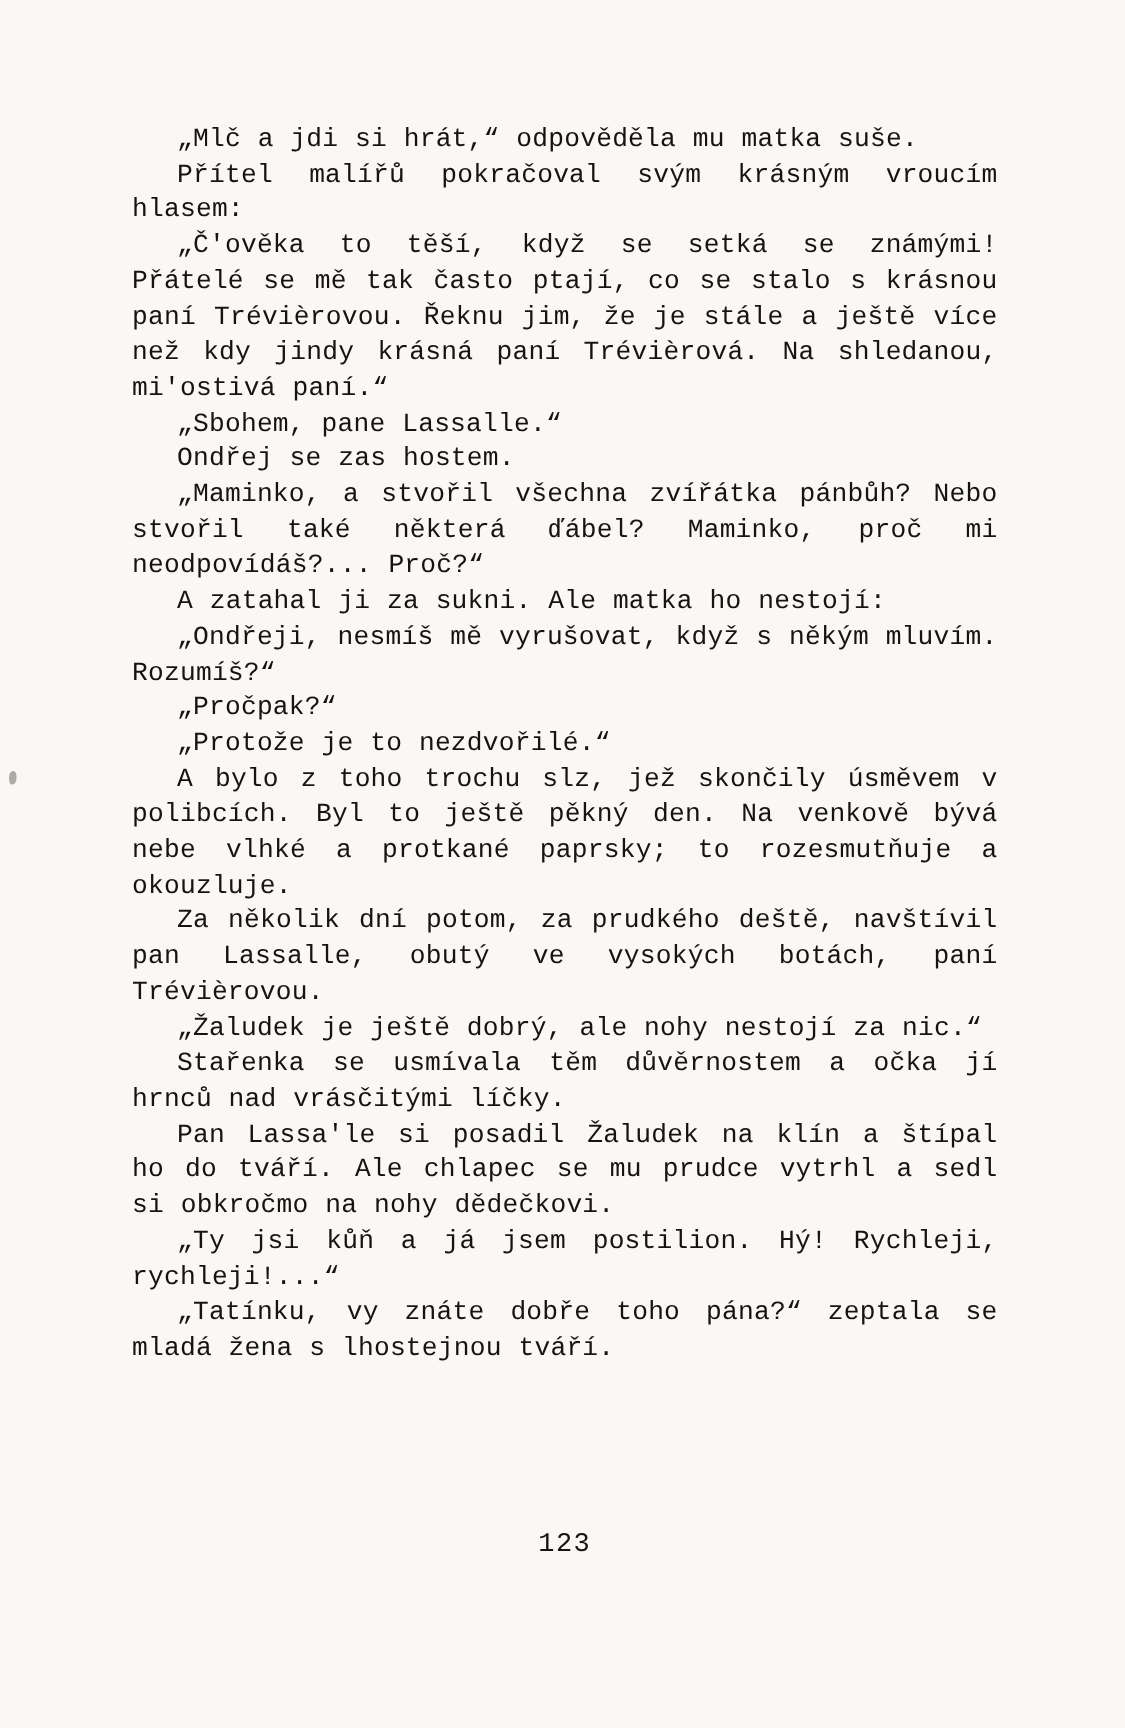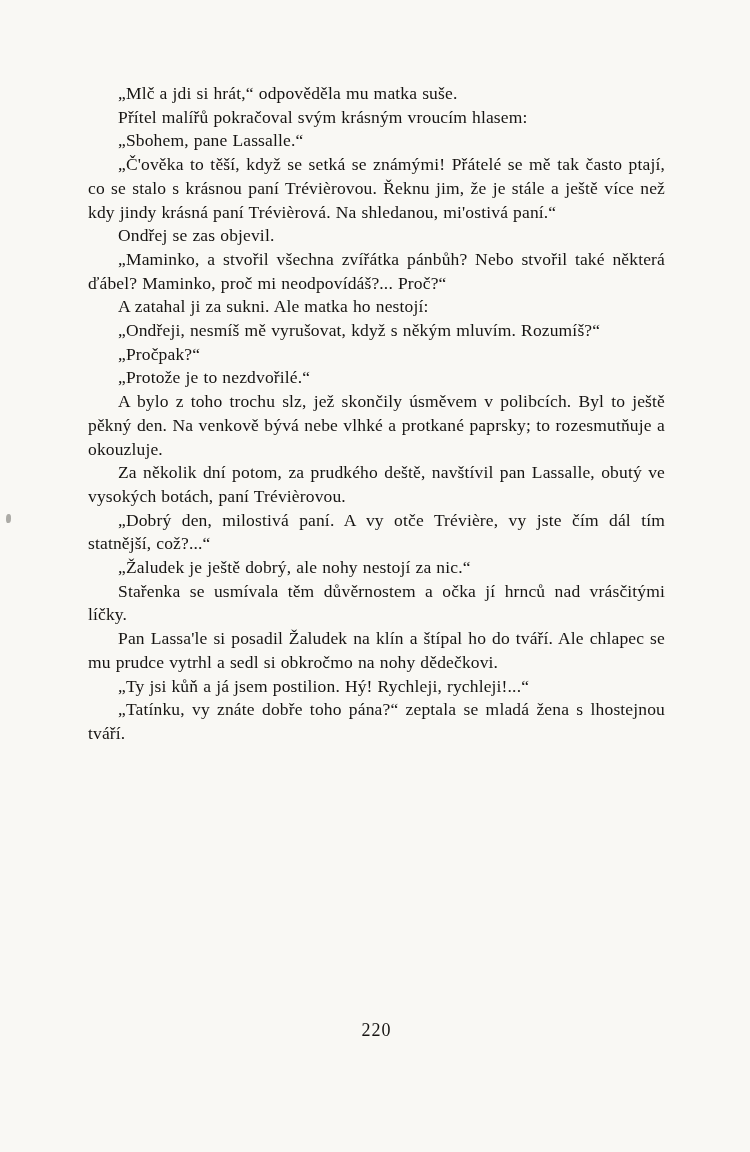--- a/index.html
+++ b/index.html
@@ -14,20 +14,21 @@
     color: #161412;
     overflow: hidden;
   }
   .page {
     position: relative;
     width: 750px;
     height: 1152px;
     box-sizing: border-box;
     padding: 82px 85px 0 88px;
     background: #f9f8f4;
+    font-family: Liberation Mono, monospace;
   }
   .text-block {
     width: 577px;
   }
   .para {
     margin: 0;
     text-indent: 30px;
     text-align: justify;
     font-size: 17.5px;
     line-height: 23.7px;
@@ -55,31 +56,30 @@
   }
 </style>
 </head>
 <body>
 
 <div class="page">
   <div class="scan-speck"></div>
   <div class="text-block">
       <p class="para">„Mlč a jdi si hrát,“ odpověděla mu matka suše.</p>
       <p class="para">Přítel malířů pokračoval svým krásným vroucím hlasem:</p>
+      <p class="para">„Č'ověka to těší, když se setká se známými! Přátelé se mě tak často ptají, co se stalo s krásnou paní Trévièrovou. Řeknu jim, že je stále a ještě více než kdy jindy krásná paní Trévièrová. Na shledanou, mi'ostivá paní.“</p>
       <p class="para">„Sbohem, pane Lassalle.“</p>
-      <p class="para">„Č'ověka to těší, když se setká se známými! Přátelé se mě tak často ptají, co se stalo s krásnou paní Trévièrovou. Řeknu jim, že je stále a ještě více než kdy jindy krásná paní Trévièrová. Na shledanou, mi'ostivá paní.“</p>
-      <p class="para">Ondřej se zas objevil.</p>
+      <p class="para">Ondřej se zas hostem.</p>
       <p class="para">„Maminko, a stvořil všechna zvířátka pánbůh? Nebo stvořil také některá ďábel? Maminko, proč mi neodpovídáš?... Proč?“</p>
       <p class="para">A zatahal ji za sukni. Ale matka ho nestojí:</p>
       <p class="para">„Ondřeji, nesmíš mě vyrušovat, když s někým mluvím. Rozumíš?“</p>
       <p class="para">„Pročpak?“</p>
       <p class="para">„Protože je to nezdvořilé.“</p>
       <p class="para">A bylo z toho trochu slz, jež skončily úsměvem v polibcích. Byl to ještě pěkný den. Na venkově bývá nebe vlhké a protkané paprsky; to rozesmutňuje a okouzluje.</p>
       <p class="para">Za několik dní potom, za prudkého deště, navštívil pan Lassalle, obutý ve vysokých botách, paní Trévièrovou.</p>
-      <p class="para">„Dobrý den, milostivá paní. A vy otče Trévière, vy jste čím dál tím statnější, což?...“</p>
       <p class="para">„Žaludek je ještě dobrý, ale nohy nestojí za nic.“</p>
       <p class="para">Stařenka se usmívala těm důvěrnostem a očka jí hrnců nad vrásčitými líčky.</p>
       <p class="para">Pan Lassa'le si posadil Žaludek na klín a štípal ho do tváří. Ale chlapec se mu prudce vytrhl a sedl si obkročmo na nohy dědečkovi.</p>
       <p class="para">„Ty jsi kůň a já jsem postilion. Hý! Rychleji, rychleji!...“</p>
       <p class="para">„Tatínku, vy znáte dobře toho pána?“ zeptala se mladá žena s lhostejnou tváří.</p>
     </div>
-  <div class="page-number">220</div>
+  <div class="page-number">123</div>
 </div>
 
 </body></html>

